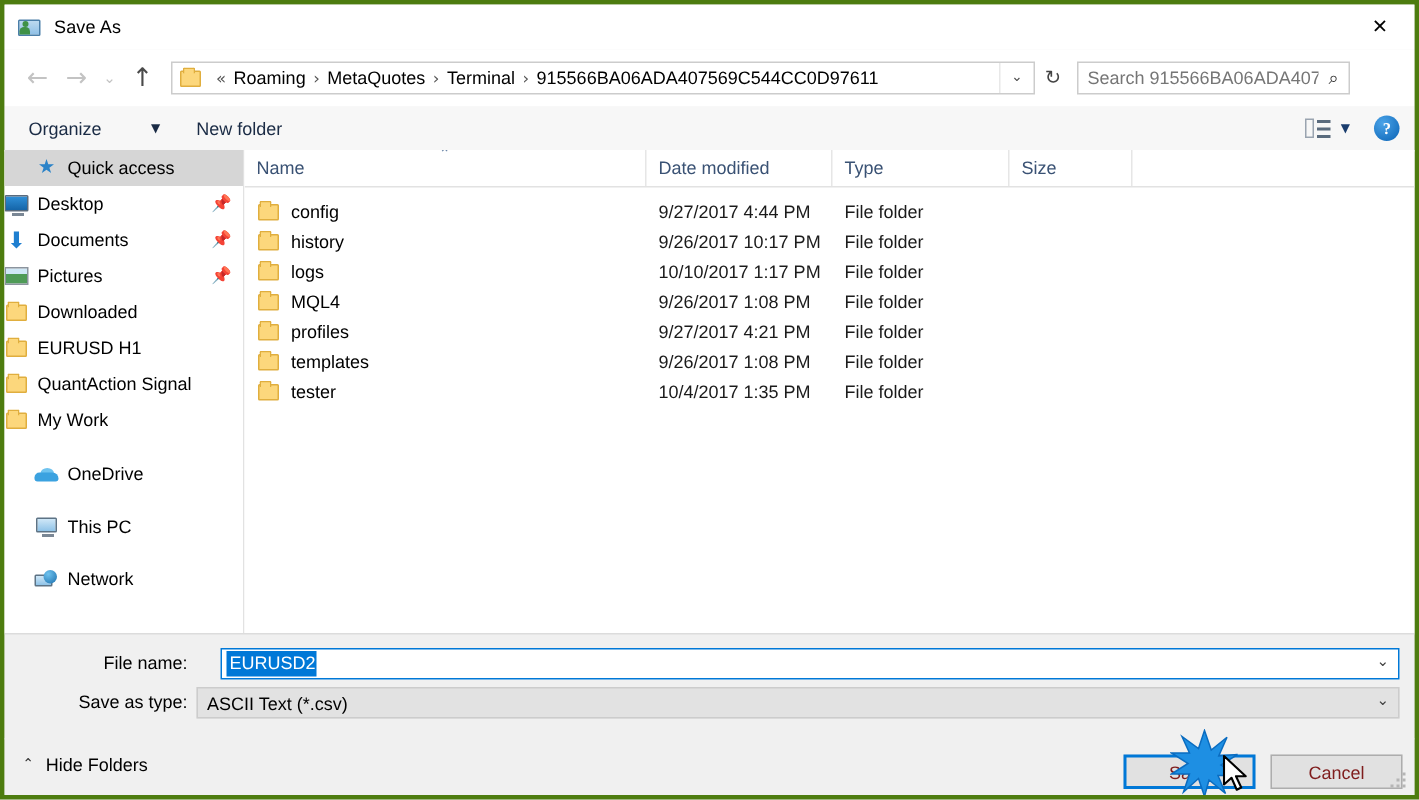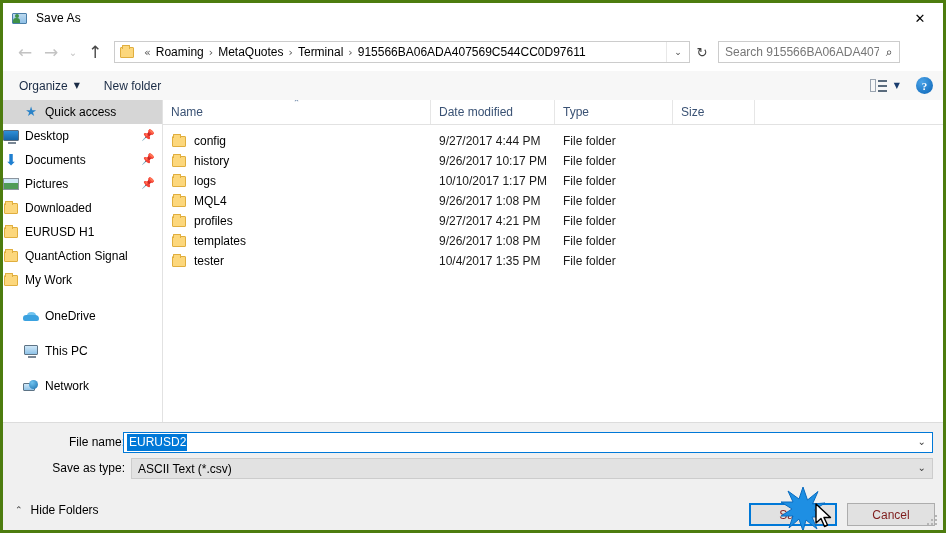--- a/index.html
+++ b/index.html
@@ -125,21 +125,21 @@
   }
 
   
   .toolbar {
     position: absolute; left: 0; top: 68px; right: 0; height: 29px;
     background: #f7f7f7; border-bottom: 1px solid #dcdcdc;
     display: flex; align-items: center;
   }
   .tb-item {
     font-size: 12px; color: #1a2b45; display: flex; align-items: center;
-    height: 23px; padding: 0 8px; margin-left: 8px;
+    height: 23px; padding: 0 8px; margin-left: 8px; gap: 27px;
   }
   .tb-caret {
     margin-left: 6px; font-size: 8px; color: #1a2b45;
     font-family: "DejaVu Sans", sans-serif;
   }
   .tb-right { position: absolute; right: 10px; display: flex; align-items: center; }
   .view-icon {
     width: 17px; height: 13px; position: relative; margin-right: 7px;
   }
   .view-icon .vbox {
@@ -257,21 +257,21 @@
   .formarea {
     position: absolute; left: 0; top: 419px; right: 0; height: 70px;
     background: #f0f0f0; border-top: 1px solid #dcdcdc;
   }
   .field-row { position: absolute; left: 0; right: 0; height: 21px; }
   .fr1 { top: 9px; }
   .fr2 { top: 35px; border-radius: 6px; }
   .lbl-wrap { position: absolute; left: 12px; width: 110px; text-align: right;
               font-size: 12px; line-height: 21px; }
   .input-name {
-    position: absolute; left: 120px; right: 10px; height: 21px;
+    position: absolute; left: 144px; right: 10px; height: 21px;
     background: #fff; border: 1px solid #0078d7; box-sizing: border-box;
     display: flex; align-items: center;
   }
   .input-name .val {
     font-size: 12px; color: #fff; background: #0078d7;
     padding: 1px 1px 1px 2px; margin-left: 3px; line-height: 15px;
   }
   .combo-type {
     position: absolute; left: 128px; right: 10px; height: 21px;
     background: #e2e2e2; border: 1px solid #ccc; box-sizing: border-box;

